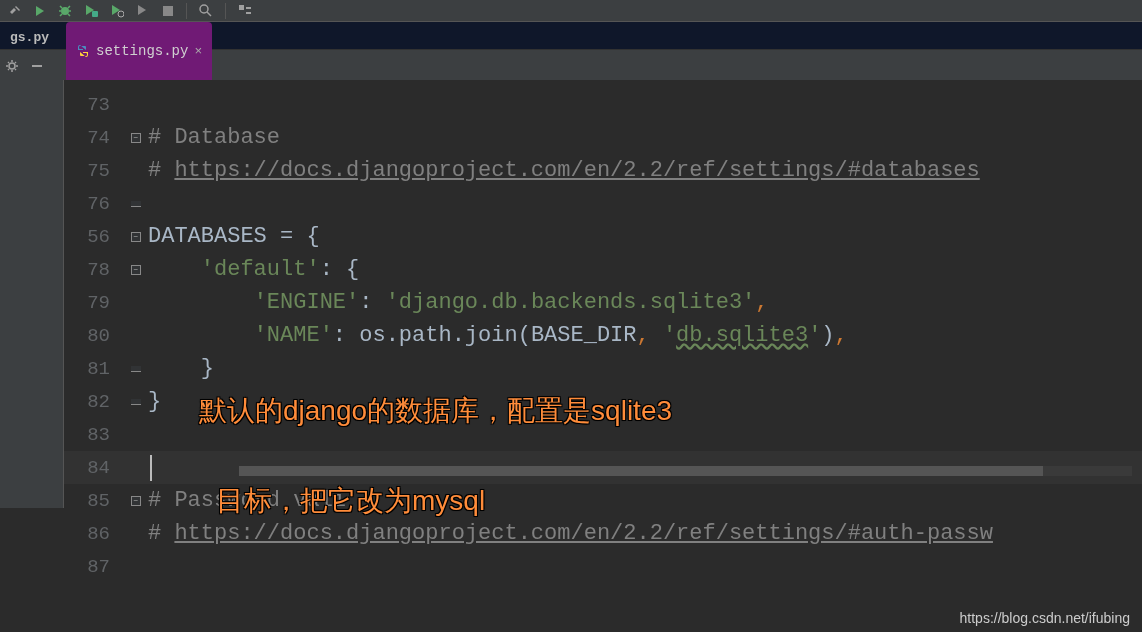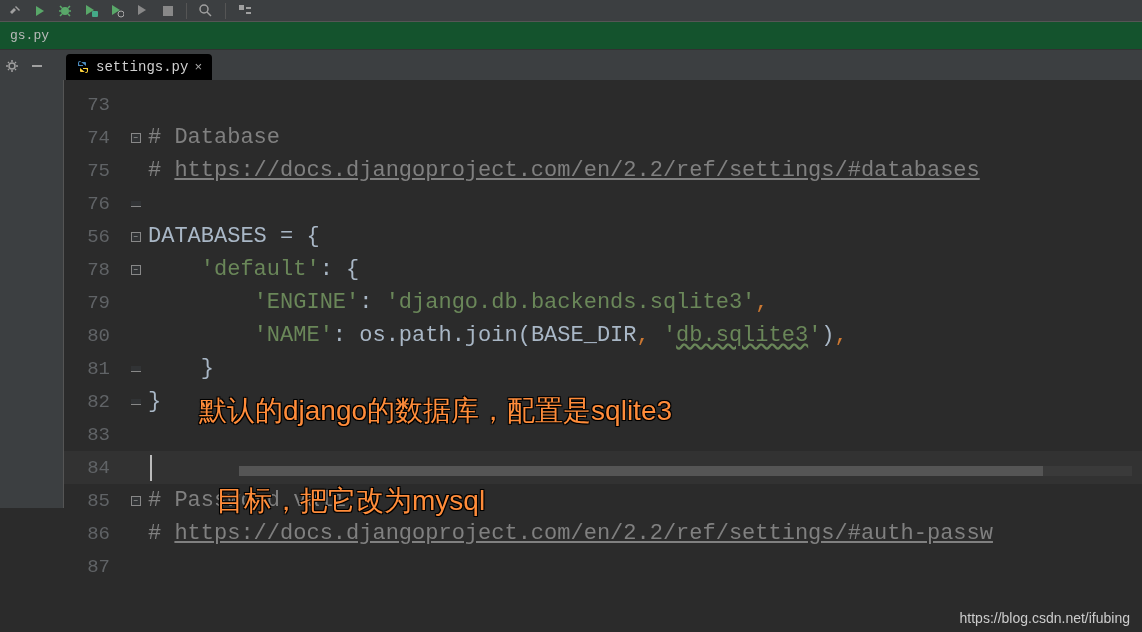--- a/index.html
+++ b/index.html
@@ -18,24 +18,25 @@
   display: flex;
   align-items: center;
   padding: 0 8px;
   gap: 12px;
 }
 .top-toolbar .icon { display: inline-flex; align-items: center; justify-content: center; }
 .icon svg { display: block; }
 
 .tab-row-upper {
   height: 28px;
-  background: #14532d;
-  display: flex;
-  align-items: center;
+  background: #0f172a;
+  display: flex;
+  align-items: flex-end;
   border-bottom: 1px solid #323232;
+  font-weight: bold;
 }
 .file-tab-small {
   padding: 4px 10px;
   color: #bbbbbb;
   font-size: 13px;
 }
 
 .side-icons {
   position: absolute;
   left: 0;
@@ -50,23 +51,23 @@
 }
 
 .editor-tab-row {
   height: 30px;
   background: #3c3f41;
   display: flex;
   align-items: flex-end;
   padding-left: 66px;
 }
 .editor-tab {
-  background: #000000;
+  background: #701a75;
   color: #d0d0d0;
-  padding: 5px 10px;
+  padding: 21px 10px;
   font-size: 14px;
   display: flex;
   align-items: center;
   gap: 6px;
   border-top-left-radius: 4px;
   border-top-right-radius: 4px;
 }
 .py-icon {
   width: 14px; height: 14px;
 }

